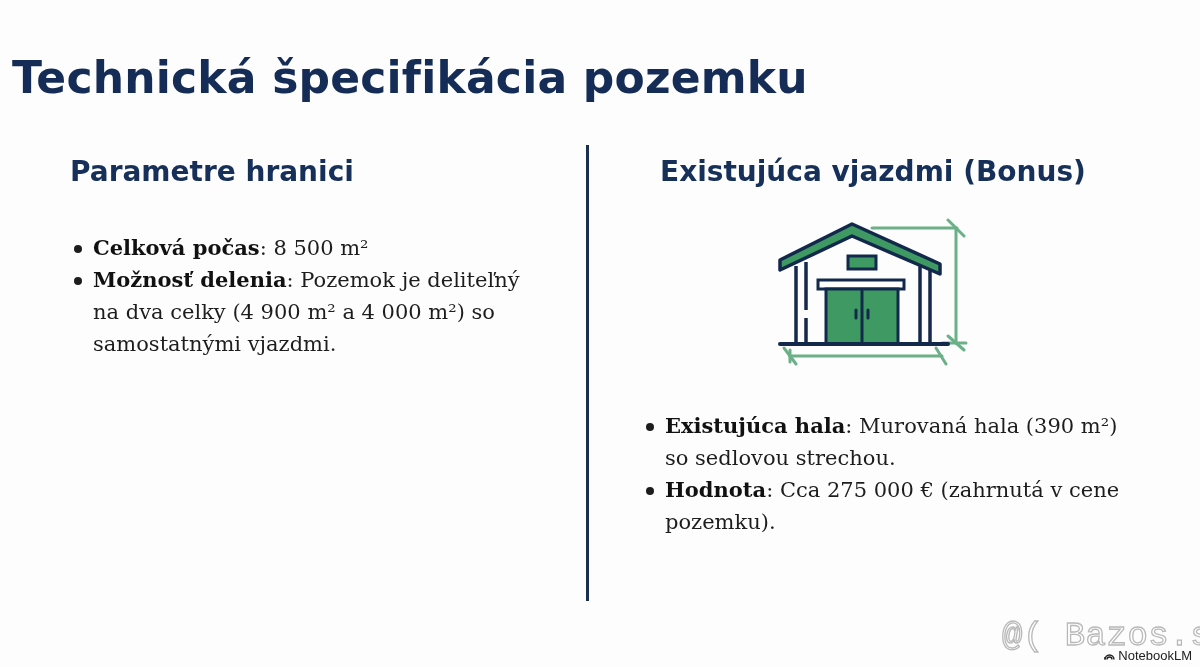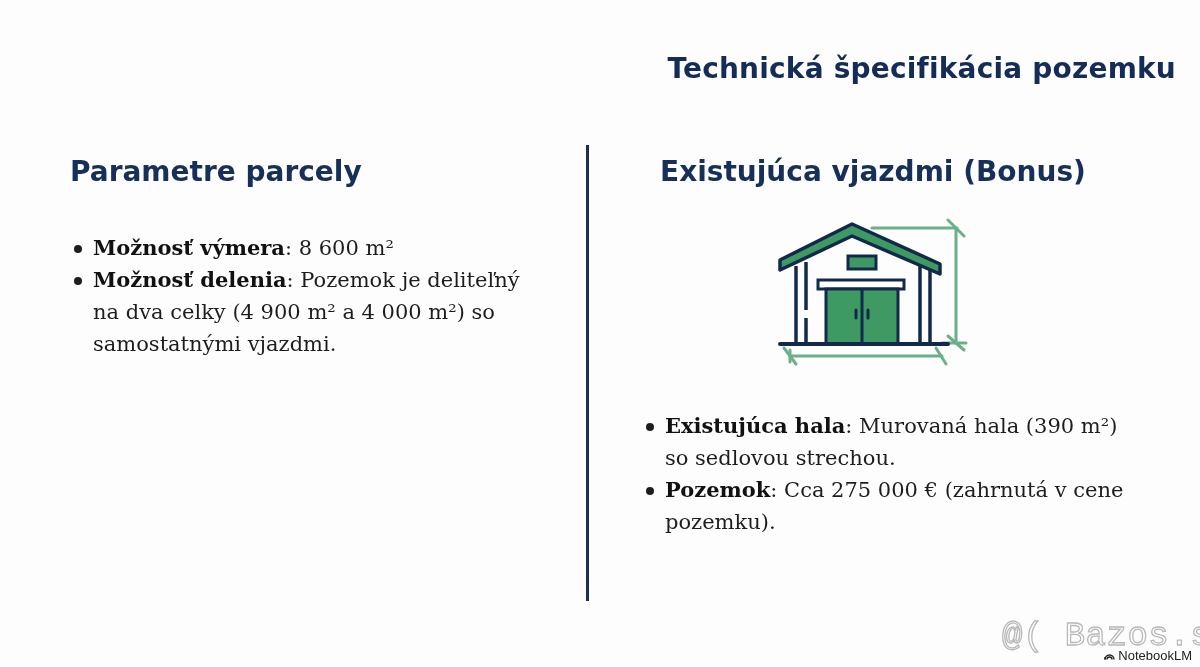--- a/index.html
+++ b/index.html
@@ -14,27 +14,28 @@
     position: relative;
     width: 1200px;
     height: 667px;
     background: #fdfdfd;
   }
   .title {
     position: absolute;
     left: 0;
     top: 52px;
     width: 1176px;
-    text-align: right;
+    text-align: left;
     font-family: "DejaVu Sans", sans-serif;
     font-weight: bold;
-    font-size: 28px;
+    font-size: 44px;
     letter-spacing: 0.2px;
     color: #142c56;
     margin: 0;
+    padding-left: 12px;
   }
   .divider {
     position: absolute;
     left: 586px;
     top: 145px;
     width: 3px;
     height: 456px;
     background: #1c2f4f;
   }
   .col-heading {
@@ -111,24 +112,24 @@
   }
   .notebook-badge svg { display: block; }
 </style>
 </head>
 <body>
 
 <div class="slide">
 
   <h1 class="title">Technická špecifikácia pozemku</h1>
 
-  <h2 class="col-heading left-heading">Parametre parcely</h2>
+  <h2 class="col-heading left-heading">Parametre hranici</h2>
 
   <ul class="bullets left-list">
-    <li><b>Možnosť výmera</b><span>: </span><span>8 600 m²</span></li>
+    <li><b>Celková počas</b><span>: </span><span>8 500 m²</span></li>
     <li><b>Možnosť delenia</b><span>: </span><span>Pozemok je deliteľný na dva celky (4 900 m² a 4 000 m²) so samostatnými vjazdmi.</span></li>
   </ul>
 
   <div class="divider"></div>
 
   <h2 class="col-heading right-heading">Existujúca vjazdmi (Bonus)</h2>
 
   <div class="hall-illustration">
     <svg width="200" height="158" viewBox="0 0 200 158" xmlns="http://www.w3.org/2000/svg">
 
@@ -162,21 +163,21 @@
       <line x1="90" y1="71" x2="90" y2="126" stroke="#13294b" stroke-width="3"></line>
       <line x1="84" y1="92" x2="84" y2="100" stroke="#13294b" stroke-width="3" stroke-linecap="round"></line>
       <line x1="96" y1="92" x2="96" y2="100" stroke="#13294b" stroke-width="3" stroke-linecap="round"></line>
 
       <line x1="8" y1="126" x2="176" y2="126" stroke="#13294b" stroke-width="4" stroke-linecap="round"></line>
     </svg>
   </div>
 
   <ul class="bullets right-list">
     <li><b>Existujúca hala</b><span>: </span><span>Murovaná hala (390 m²) so sedlovou strechou.</span></li>
-    <li><b>Pozemok</b><span>: </span><span>Cca 275 000 € (zahrnutá v cene pozemku).</span></li>
+    <li><b>Hodnota</b><span>: </span><span>Cca 275 000 € (zahrnutá v cene pozemku).</span></li>
   </ul>
 
   <div class="watermark">@( Bazos.sk</div>
 
   <div class="notebook-badge">
     <span>
       <svg width="11" height="9" viewBox="0 0 11 9" xmlns="http://www.w3.org/2000/svg">
         <path d="M1 8.5 A4.5 4.5 0 0 1 10 8.5" fill="none" stroke="#222" stroke-width="1.4"></path>
         <path d="M3 8.5 A2.5 2.5 0 0 1 8 8.5" fill="none" stroke="#222" stroke-width="1.4"></path>
         <path d="M1 8.5 L1 6" fill="none" stroke="#222" stroke-width="1.4"></path>

